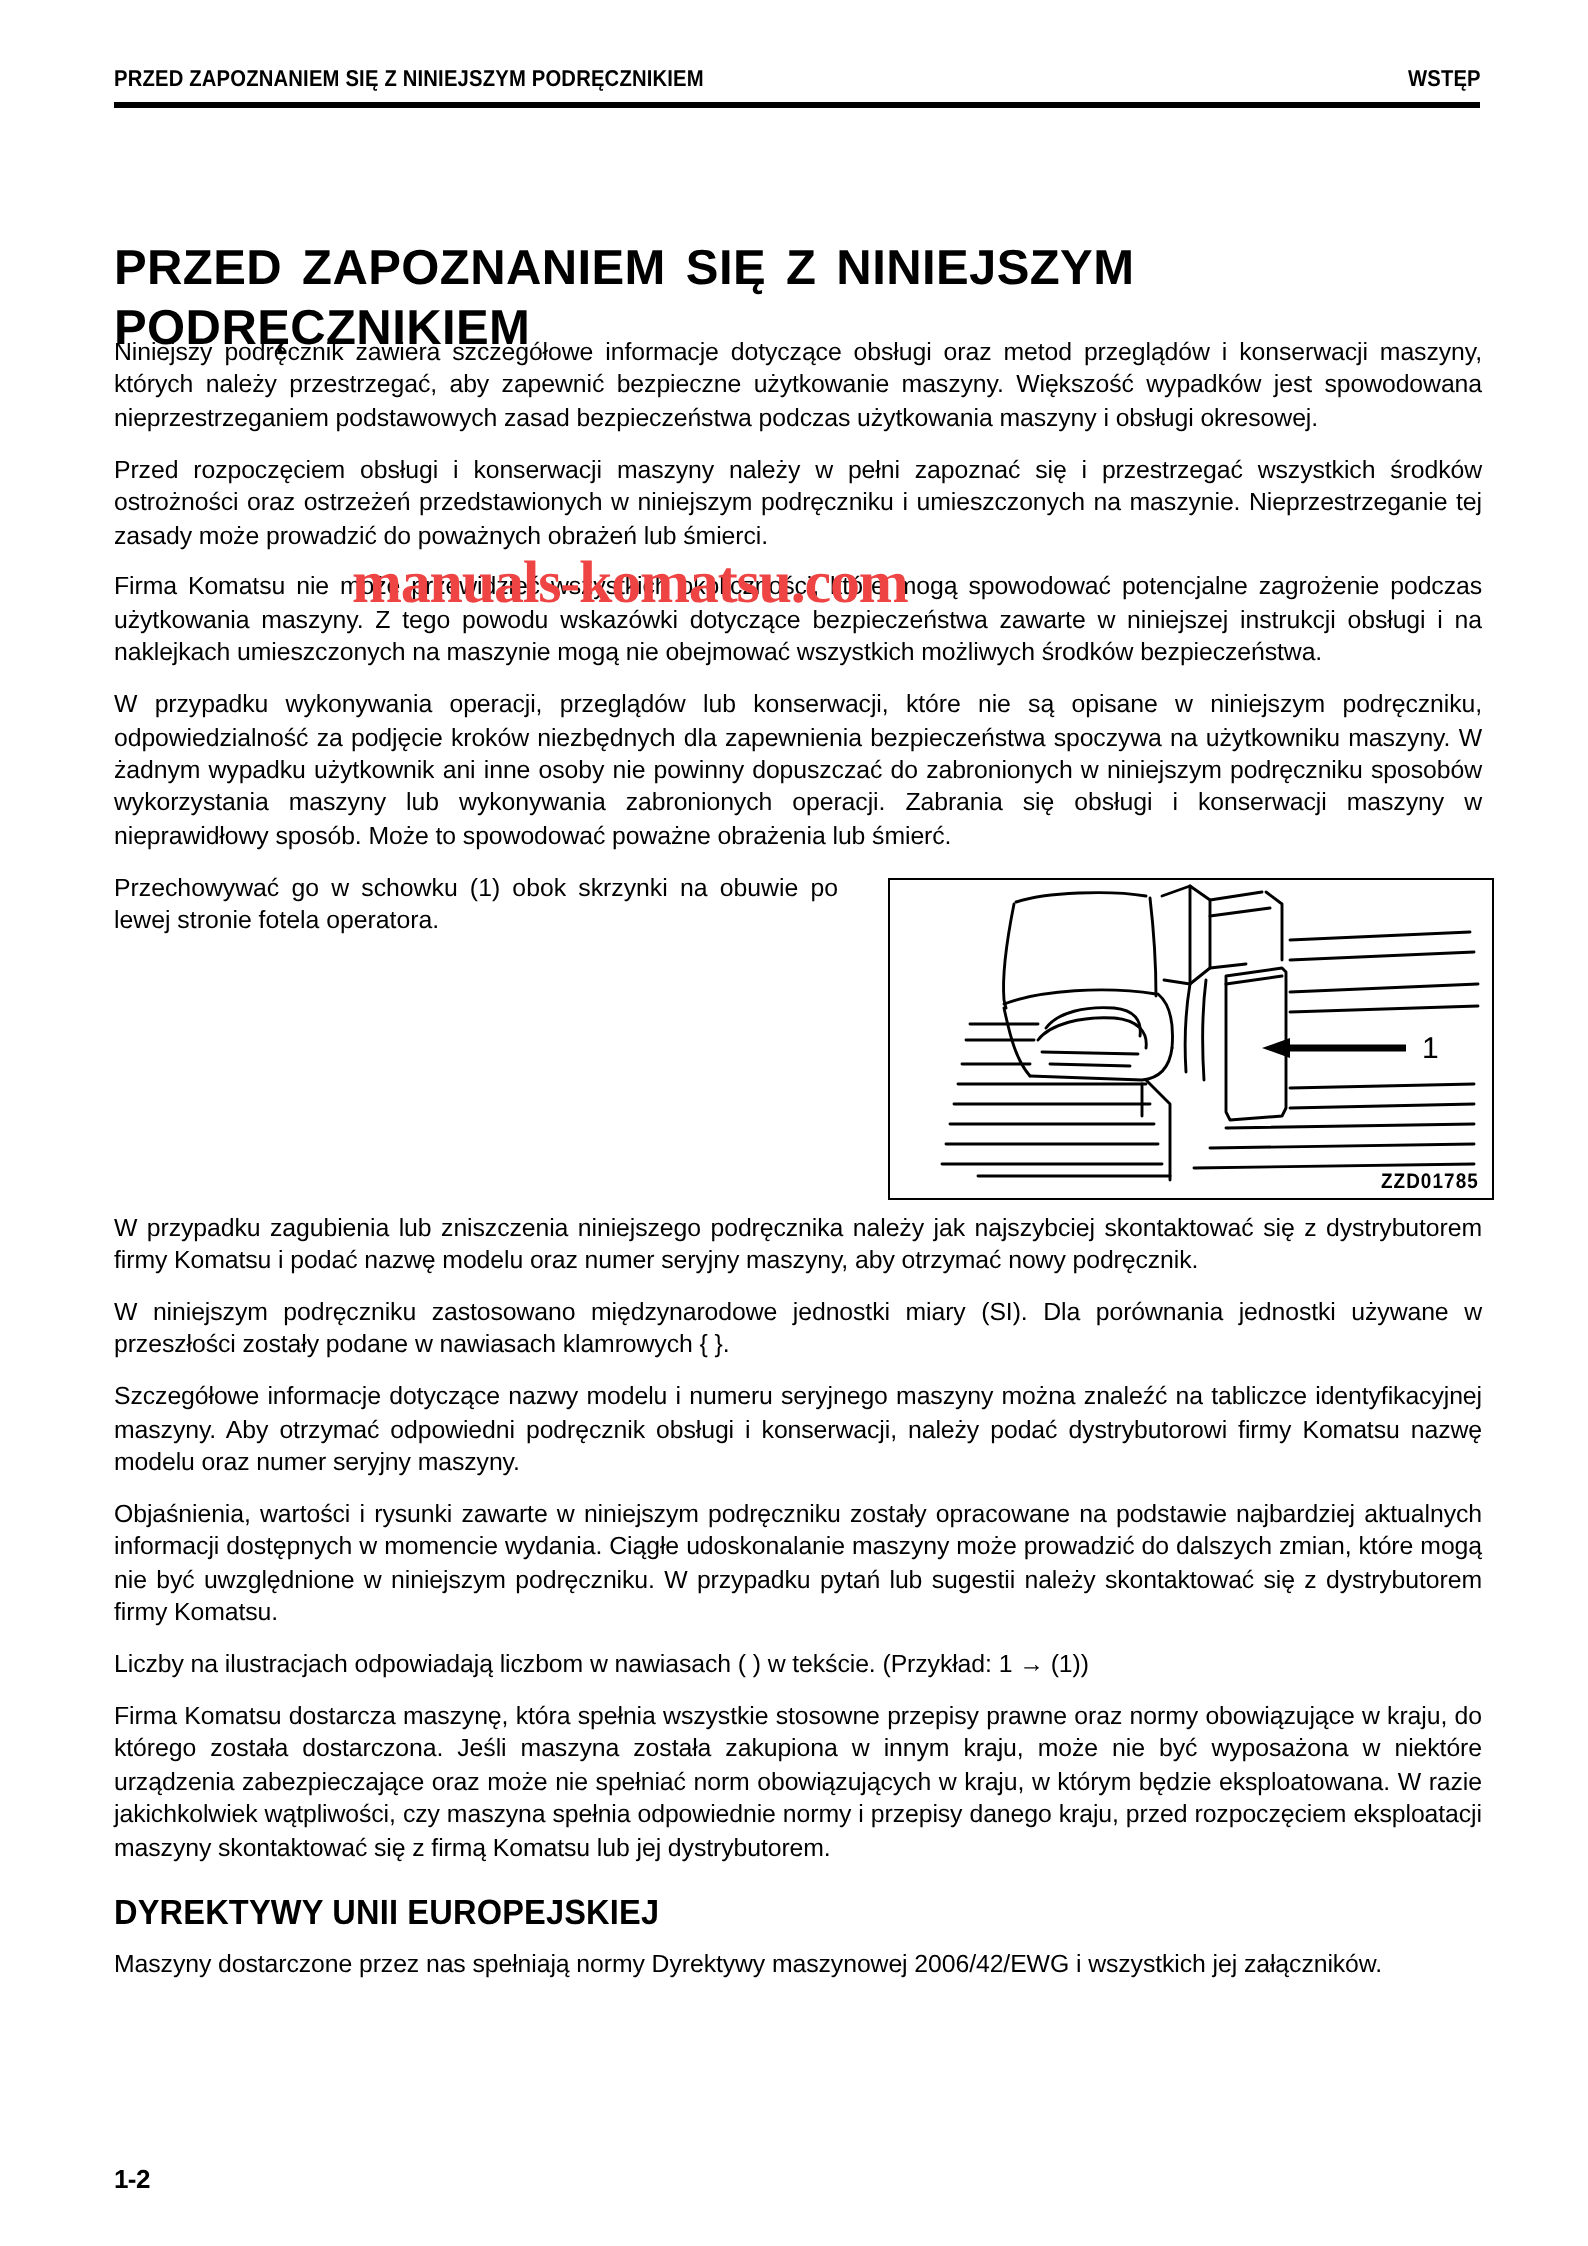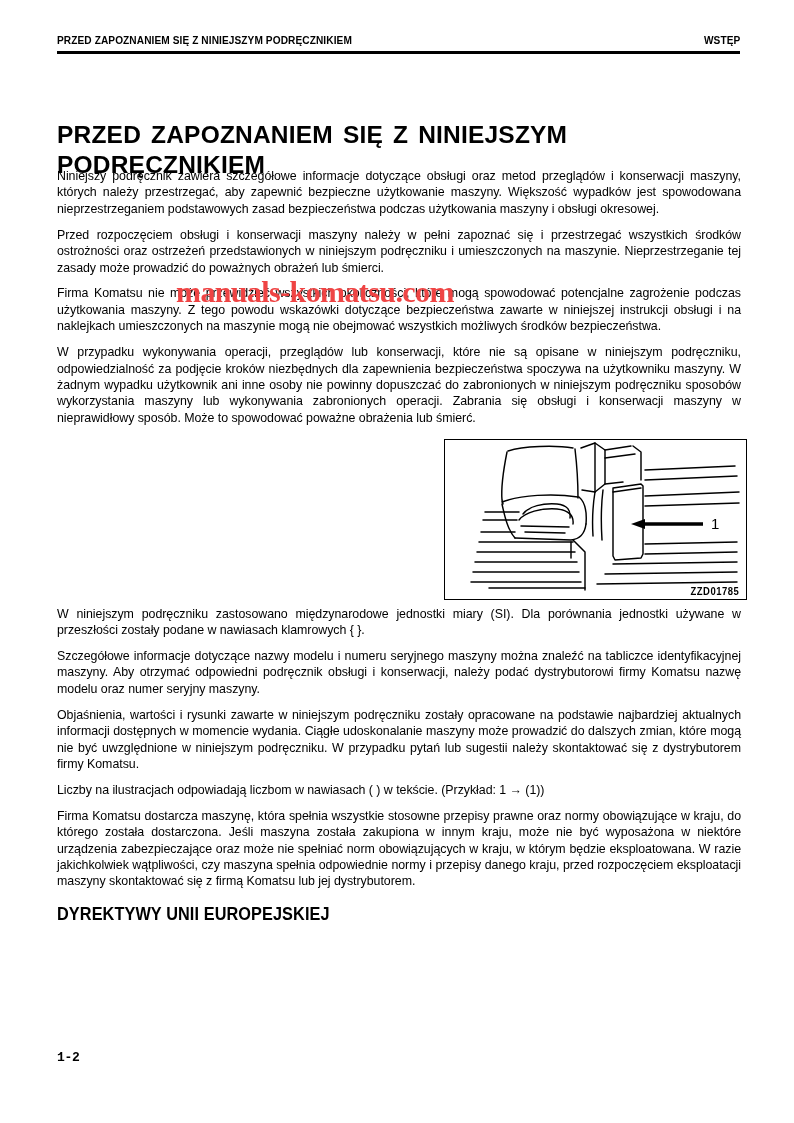--- a/index.html
+++ b/index.html
@@ -153,22 +153,22 @@
     color: #ef4444;
     white-space: nowrap;
     z-index: 5;
     pointer-events: none;
   }
 
   
   .page-number {
     position: absolute;
     left: 57px;
-    top: 1050px;
-    font-family: Liberation Mono, monospace;
+    top: 1082px;
+    font-family: Liberation Sans, sans-serif;
     font-weight: bold;
     font-size: 13px;
     letter-spacing: -0.3px;
   }
 </style>
 </head>
 <body>
 
 <div class="page">
 
@@ -182,20 +182,21 @@
 
   <div class="content">
 
     <p class="body">Niniejszy podręcznik zawiera szczegółowe informacje dotyczące obsługi oraz metod przeglądów i konserwacji maszyny, których należy przestrzegać, aby zapewnić bezpieczne użytkowanie maszyny. Większość wypadków jest spowodowana nieprzestrzeganiem podstawowych zasad bezpieczeństwa podczas użytkowania maszyny i obsługi okresowej.</p>
     <p class="body">Przed rozpoczęciem obsługi i konserwacji maszyny należy w pełni zapoznać się i przestrzegać wszystkich środków ostrożności oraz ostrzeżeń przedstawionych w niniejszym podręczniku i umieszczonych na maszynie. Nieprzestrzeganie tej zasady może prowadzić do poważnych obrażeń lub śmierci.</p>
     <p class="body">Firma Komatsu nie może przewidzieć wszystkich okoliczności, które mogą spowodować potencjalne zagrożenie podczas użytkowania maszyny. Z tego powodu wskazówki dotyczące bezpieczeństwa zawarte w niniejszej instrukcji obsługi i na naklejkach umieszczonych na maszynie mogą nie obejmować wszystkich możliwych środków bezpieczeństwa.</p>
     <p class="body">W przypadku wykonywania operacji, przeglądów lub konserwacji, które nie są opisane w niniejszym podręczniku, odpowiedzialność za podjęcie kroków niezbędnych dla zapewnienia bezpieczeństwa spoczywa na użytkowniku maszyny. W żadnym wypadku użytkownik ani inne osoby nie powinny dopuszczać do zabronionych w niniejszym podręczniku sposobów wykorzystania maszyny lub wykonywania zabronionych operacji. Zabrania się obsługi i konserwacji maszyny w nieprawidłowy sposób. Może to spowodować poważne obrażenia lub śmierć.</p>
 
     <div class="figure-row">
       <div class="figure-text">
+        <p>Przechowywać go w schowku (1) obok skrzynki na obuwie po lewej stronie fotela operatora.</p>
       </div>
 
       <div class="figure-box">
         <svg width="300" height="158" viewBox="0 0 300 158">
           <g fill="none" stroke="#000" stroke-width="1.45" stroke-linecap="round" stroke-linejoin="round">
 
             <path d="M62 12 C58 32 56 48 57 60 L58 64"></path>
             <path d="M63 11 C78 6 110 5 128 8"></path>
             <path d="M130 9 C132 26 133 44 133 58"></path>
             <path d="M57 62 C75 55 108 53 133 57"></path>
@@ -249,27 +250,29 @@
           <g>
             <path d="M258 84 L196 84" stroke="#000" stroke-width="3.4" fill="none"></path>
             <path d="M186 84 L200 79 L200 89 Z" fill="#000"></path>
           </g>
           <text x="266" y="89" font-family="Liberation Sans, sans-serif" font-size="15" fill="#000">1</text>
         </svg>
         <div class="figure-code">ZZD01785</div>
       </div>
     </div>
 
+    <p class="body">W przypadku zagubienia lub zniszczenia niniejszego podręcznika należy jak najszybciej skontaktować się z dystrybutorem firmy Komatsu i podać nazwę modelu oraz numer seryjny maszyny, aby otrzymać nowy podręcznik.</p>
     <p class="body">W niniejszym podręczniku zastosowano międzynarodowe jednostki miary (SI). Dla porównania jednostki używane w przeszłości zostały podane w nawiasach klamrowych { }.</p>
     <p class="body">Szczegółowe informacje dotyczące nazwy modelu i numeru seryjnego maszyny można znaleźć na tabliczce identyfikacyjnej maszyny. Aby otrzymać odpowiedni podręcznik obsługi i konserwacji, należy podać dystrybutorowi firmy Komatsu nazwę modelu oraz numer seryjny maszyny.</p>
     <p class="body">Objaśnienia, wartości i rysunki zawarte w niniejszym podręczniku zostały opracowane na podstawie najbardziej aktualnych informacji dostępnych w momencie wydania. Ciągłe udoskonalanie maszyny może prowadzić do dalszych zmian, które mogą nie być uwzględnione w niniejszym podręczniku. W przypadku pytań lub sugestii należy skontaktować się z dystrybutorem firmy Komatsu.</p>
     <p class="body">Liczby na ilustracjach odpowiadają liczbom w nawiasach ( ) w tekście. (Przykład: 1 → (1))</p>
     <p class="body">Firma Komatsu dostarcza maszynę, która spełnia wszystkie stosowne przepisy prawne oraz normy obowiązujące w kraju, do którego została dostarczona. Jeśli maszyna została zakupiona w innym kraju, może nie być wyposażona w niektóre urządzenia zabezpieczające oraz może nie spełniać norm obowiązujących w kraju, w którym będzie eksploatowana. W razie jakichkolwiek wątpliwości, czy maszyna spełnia odpowiednie normy i przepisy danego kraju, przed rozpoczęciem eksploatacji maszyny skontaktować się z firmą Komatsu lub jej dystrybutorem.</p>
 
     <h2 class="section-heading">DYREKTYWY UNII EUROPEJSKIEJ</h2>
 
+    <p class="body last">Maszyny dostarczone przez nas spełniają normy Dyrektywy maszynowej 2006/42/EWG i wszystkich jej załączników.</p>
   </div>
 
   <div class="watermark">manuals-komatsu.com</div>
 
   <div class="page-number">1-2</div>
 
 </div>
 
 </body></html>

